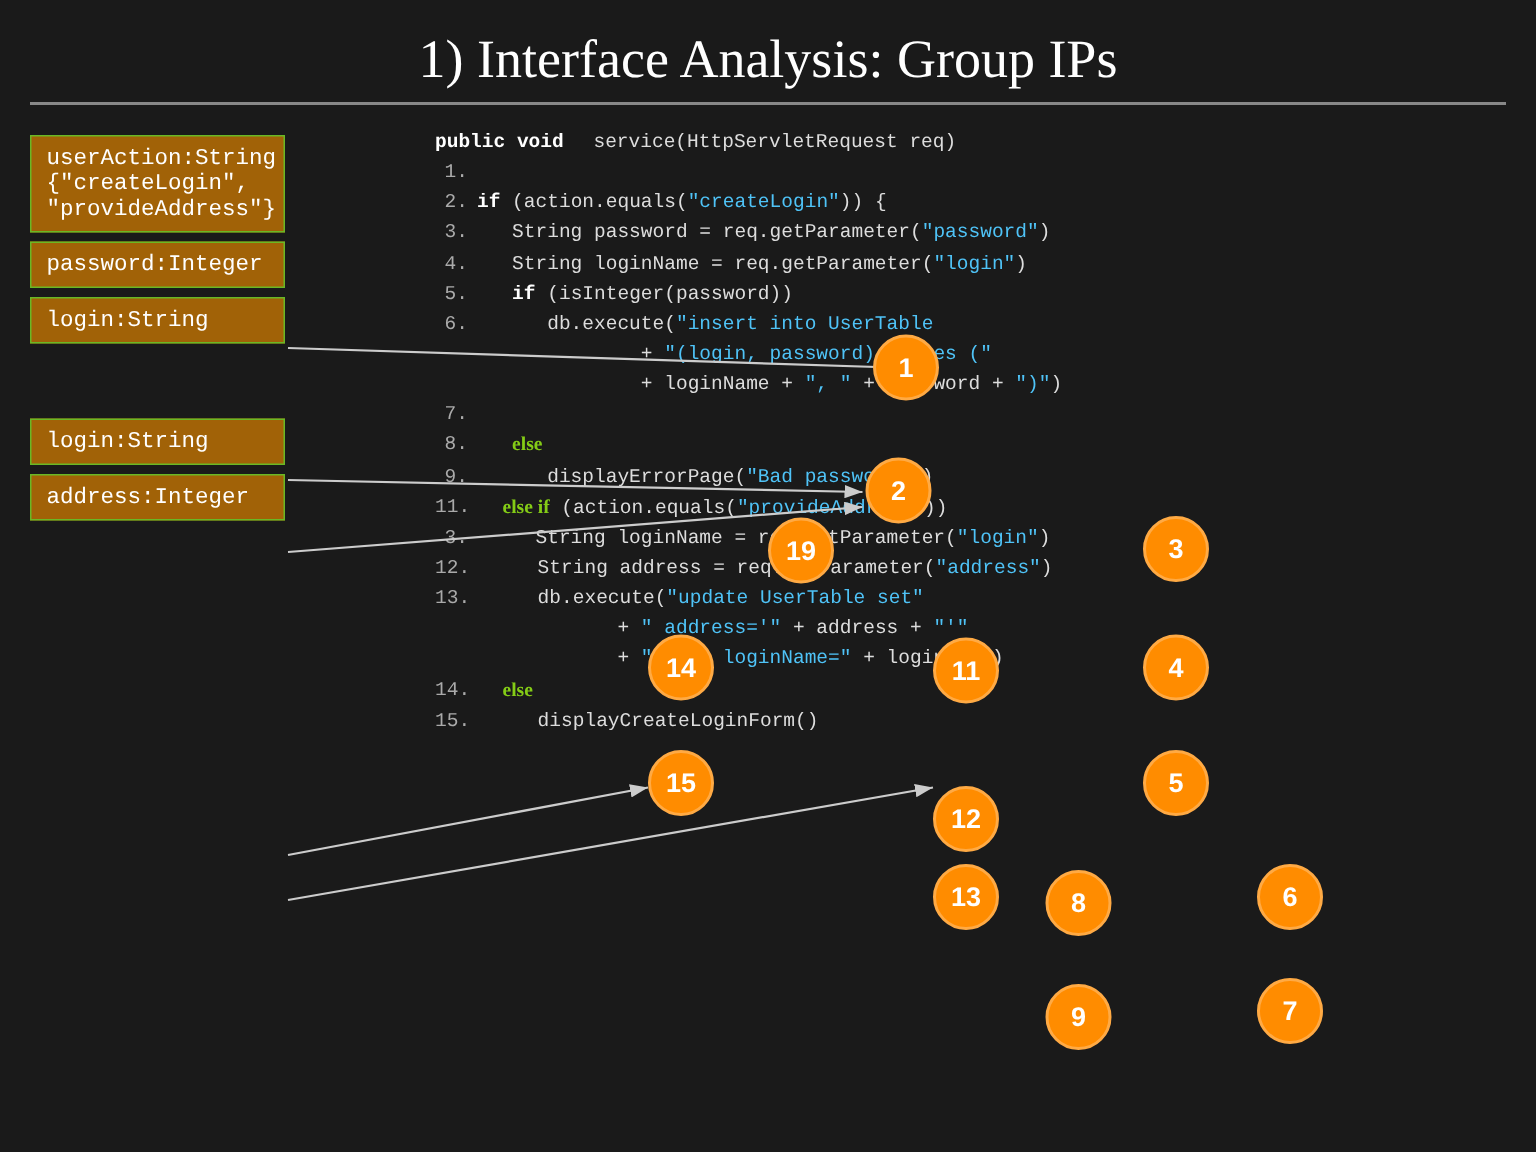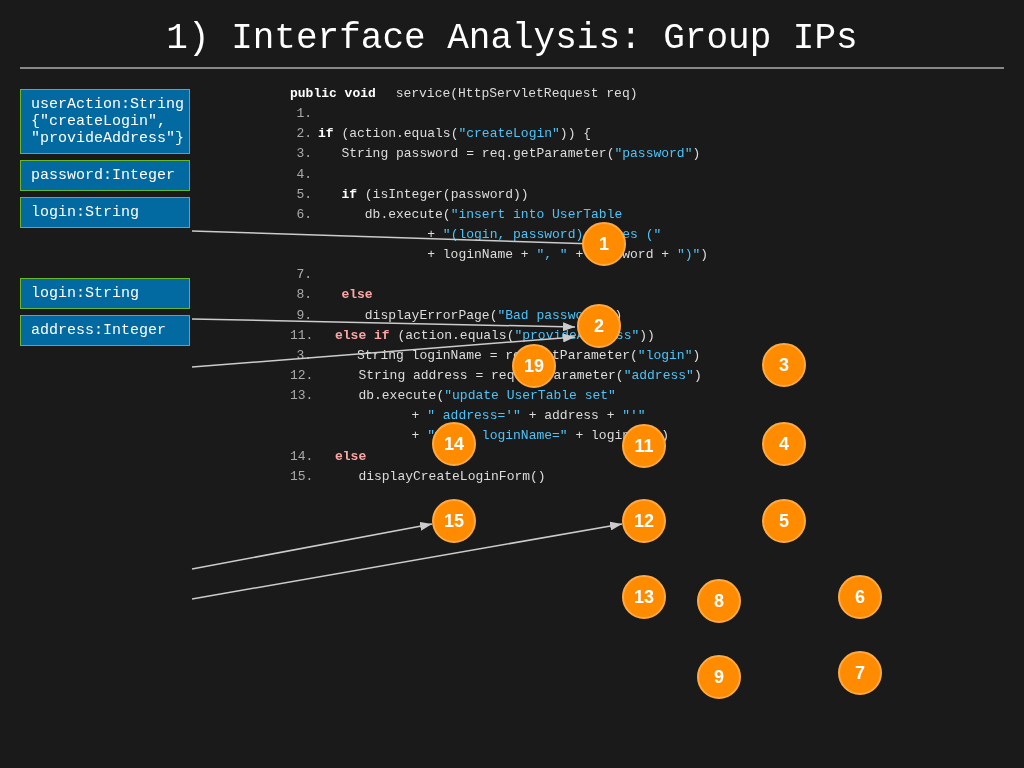--- a/index.html
+++ b/index.html
@@ -9,21 +9,21 @@
       height: 768px;
       overflow: hidden;
       font-family: 'Courier New', monospace;
       position: relative;
     }
 
     .title {
       text-align: center;
       color: white;
       font-size: 36px;
-      font-family: Liberation Mono, monospace;
+      font-family: Liberation Serif, serif;
       font-weight: normal;
       padding: 18px 0 8px 0;
       border-bottom: 2px solid #888;
       margin: 0 20px 10px 20px;
     }
 
     .main-content {
       display: flex;
       flex-direction: row;
       height: calc(768px - 85px);
@@ -42,21 +42,21 @@
     }
 
     .ip-group {
       display: flex;
       flex-direction: column;
       gap: 6px;
       margin-bottom: 10px;
     }
 
     .ip-box {
-      background: #0369a1;
+      background: #a16207;
       color: white;
       font-size: 15px;
       font-family: 'Courier New', monospace;
       padding: 6px 10px;
       border: 1px solid #6ab825;
       display: inline-block;
       width: 170px;
     }
 
     
@@ -74,21 +74,21 @@
       gap: 6px;
     }
 
     .line-num {
       color: #aaa;
       min-width: 22px;
       text-align: right;
     }
 
     .kw-bold { color: white; font-weight: bold; }
-    .kw-orange { color: #fca5a5; font-weight: bold; }
+    .kw-orange { color: #84cc16; font-weight: bold; font-family: Liberation Serif, serif; }
     .kw-string { color: #4fc3f7; }
 
     
     .circle {
       position: absolute;
       width: 44px;
       height: 44px;
       border-radius: 50%;
       background: #ff8c00;
       color: white;
@@ -157,20 +157,21 @@
     <div class="code-line">
       <span class="line-num">2.</span>
       <span><span class="kw-bold">if</span> (action.equals(<span class="kw-string">"createLogin"</span>)) {</span>
     </div>
     <div class="code-line">
       <span class="line-num">3.</span>
       <span>&nbsp;&nbsp;&nbsp;String password = req.getParameter(<span class="kw-string">"password"</span>)</span>
     </div>
     <div class="code-line">
       <span class="line-num">4.</span>
+      <span>&nbsp;&nbsp;&nbsp;String loginName = req.getParameter(<span class="kw-string">"login"</span>)</span>
     </div>
     <div class="code-line">
       <span class="line-num">5.</span>
       <span>&nbsp;&nbsp;&nbsp;<span class="kw-bold">if</span> (isInteger(password))</span>
     </div>
     <div class="code-line">
       <span class="line-num">6.</span>
       <span>&nbsp;&nbsp;&nbsp;&nbsp;&nbsp;&nbsp;db.execute(<span class="kw-string">"insert into UserTable</span></span>
     </div>
     <div class="code-line">
@@ -249,17 +250,17 @@
   <div class="circle" style="left:577px; top:225px;">2</div>
   <div class="circle" style="left:762px; top:264px;">3</div>
   <div class="circle" style="left:762px; top:343px;">4</div>
   <div class="circle" style="left:762px; top:420px;">5</div>
   <div class="circle" style="left:838px; top:496px;">6</div>
   <div class="circle" style="left:838px; top:572px;">7</div>
   <div class="circle" style="left:697px; top:500px;">8</div>
   <div class="circle" style="left:697px; top:576px;">9</div>
   <div class="circle" style="left:512px; top:265px;">19</div>
   <div class="circle" style="left:622px; top:345px;">11</div>
-  <div class="circle" style="left:622px; top:420px;">12</div>
+  <div class="circle" style="left:622px; top:444px;">12</div>
   <div class="circle" style="left:622px; top:496px;">13</div>
   <div class="circle" style="left:432px; top:343px;">14</div>
   <div class="circle" style="left:432px; top:420px;">15</div>
 </div>
 
 </body></html>

